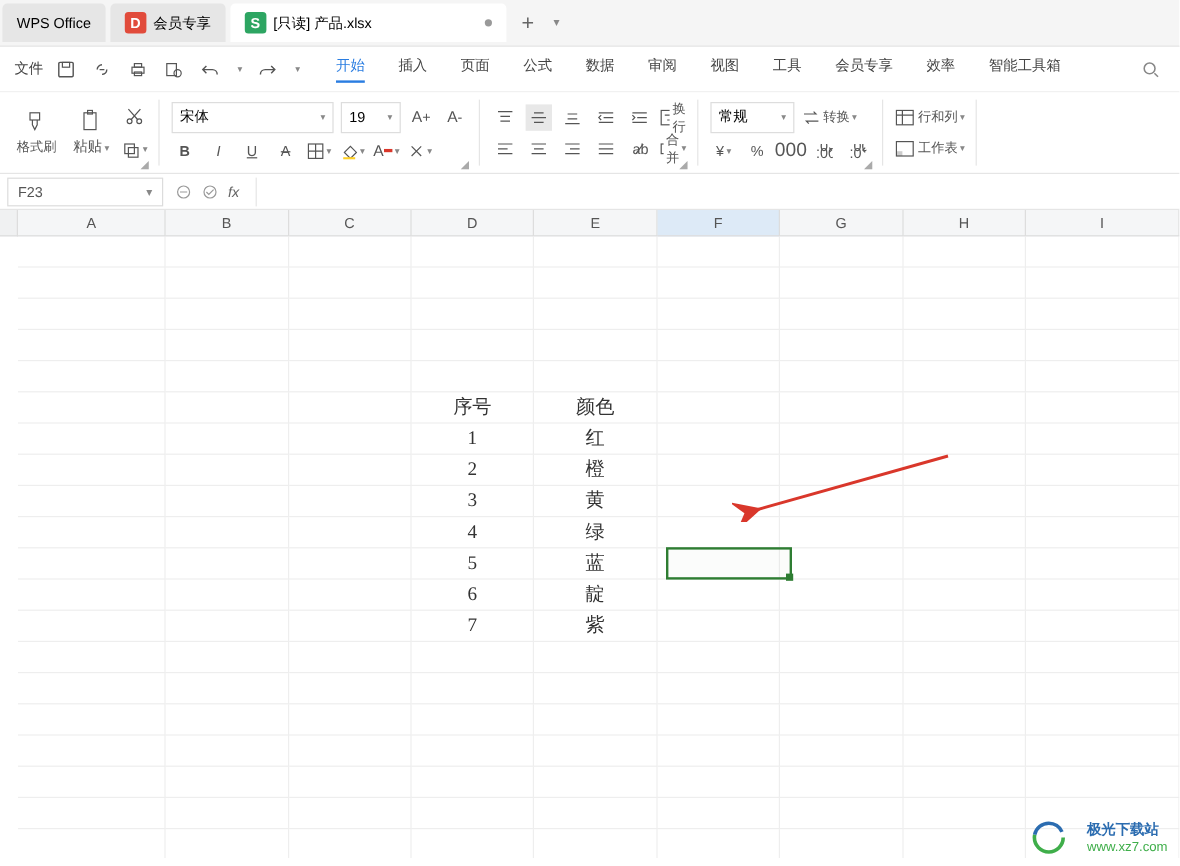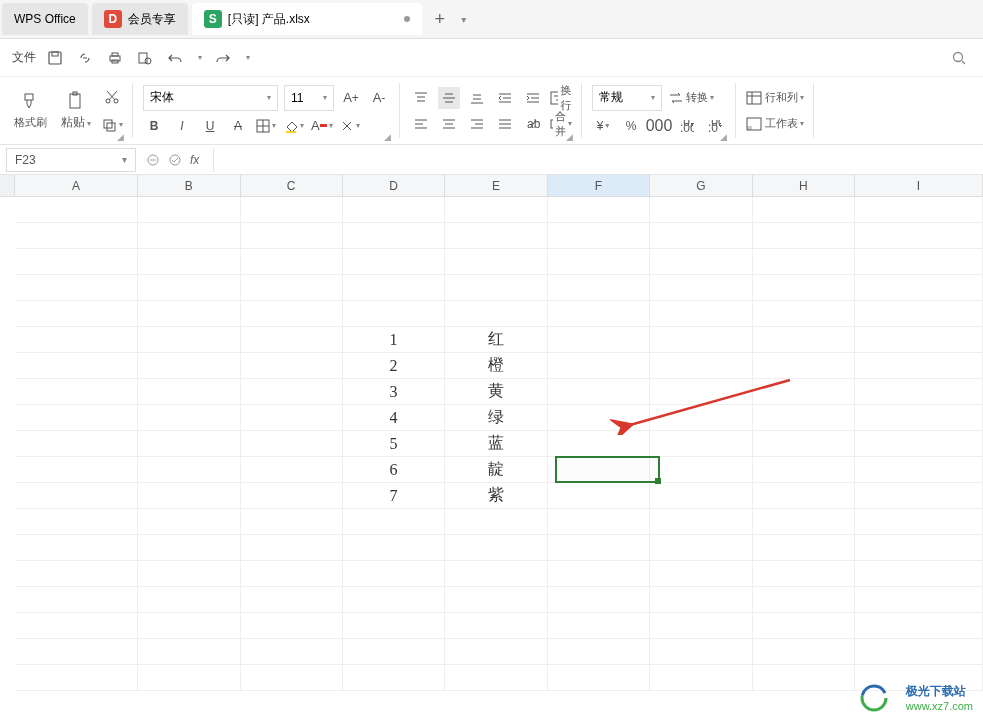--- a/index.html
+++ b/index.html
@@ -117,20 +117,33 @@
           <path d="M5 5l-3 3 3 3M2 8h8a4 4 0 014 4" stroke="#555" fill="none" stroke-width="1.2"></path>
         </svg>
       </span>
     <span class="ddarrow">▾</span>
     <span class="ico">
         <svg width="16" height="16" viewBox="0 0 16 16">
           <path d="M11 5l3 3-3 3M14 8H6a4 4 0 00-4 4" stroke="#555" fill="none" stroke-width="1.2"></path>
         </svg>
       </span>
     <span class="ddarrow">▾</span>
+  </div>
+  <div class="menu-items">
+    <span class="menu-item active">开始</span>
+    <span class="menu-item">插入</span>
+    <span class="menu-item">页面</span>
+    <span class="menu-item">公式</span>
+    <span class="menu-item">数据</span>
+    <span class="menu-item">审阅</span>
+    <span class="menu-item">视图</span>
+    <span class="menu-item">工具</span>
+    <span class="menu-item">会员专享</span>
+    <span class="menu-item">效率</span>
+    <span class="menu-item">智能工具箱</span>
   </div>
   <span class="menu-search">
       <svg width="16" height="16" viewBox="0 0 16 16">
         <circle cx="7" cy="7" r="4.5" fill="none" stroke="#888" stroke-width="1.3"></circle>
         <line x1="11" y1="11" x2="14" y2="14" stroke="#888" stroke-width="1.3"></line>
       </svg>
     </span>
 </div>
 
 <div class="ribbon">
@@ -174,21 +187,21 @@
     <span class="grp-expand">◢</span>
   </div>
 
   <div class="rgroup sep">
     <div class="row">
       <div class="selbox" style="width:135px">
           <span>宋体</span>
           <span class="ddarrow" style="margin-left:auto">▾</span>
         </div>
       <div class="selbox" style="width:50px">
-          <span>11</span>
+          <span>19</span>
           <span class="ddarrow" style="margin-left:auto">▾</span>
         </div>
       <span class="smallbtn" style="font-size:13px">A<sup>+</sup></span>
       <span class="smallbtn" style="font-size:13px">A<sup>-</sup></span>
     </div>
     <div class="row">
       <span class="smallbtn" style="font-weight:bold">B</span>
       <span class="smallbtn" style="font-style:italic">I</span>
       <span class="smallbtn" style="text-decoration:underline">U</span>
       <span class="smallbtn" style="text-decoration:line-through">A</span>
@@ -469,20 +482,31 @@
         <div class="gcell" style="width: 104px;"></div>
         <div class="gcell" style="width: 104px;"></div>
         <div class="gcell" style="width: 104px;"></div>
         <div class="gcell" style="width: 104px;"></div>
         <div class="gcell" style="width: 130px;"></div>
       </div>
       <div class="grow">
         <div class="gcell" style="width: 125px;"></div>
         <div class="gcell" style="width: 104px;"></div>
         <div class="gcell" style="width: 104px;"></div>
+        <div class="gcell" style="width: 104px;">序号</div>
+        <div class="gcell" style="width: 104px;">颜色</div>
+        <div class="gcell" style="width: 104px;"></div>
+        <div class="gcell" style="width: 104px;"></div>
+        <div class="gcell" style="width: 104px;"></div>
+        <div class="gcell" style="width: 130px;"></div>
+      </div>
+      <div class="grow">
+        <div class="gcell" style="width: 125px;"></div>
+        <div class="gcell" style="width: 104px;"></div>
+        <div class="gcell" style="width: 104px;"></div>
         <div class="gcell" style="width: 104px;">1</div>
         <div class="gcell" style="width: 104px;">红</div>
         <div class="gcell" style="width: 104px;"></div>
         <div class="gcell" style="width: 104px;"></div>
         <div class="gcell" style="width: 104px;"></div>
         <div class="gcell" style="width: 130px;"></div>
       </div>
       <div class="grow">
         <div class="gcell" style="width: 125px;"></div>
         <div class="gcell" style="width: 104px;"></div>

